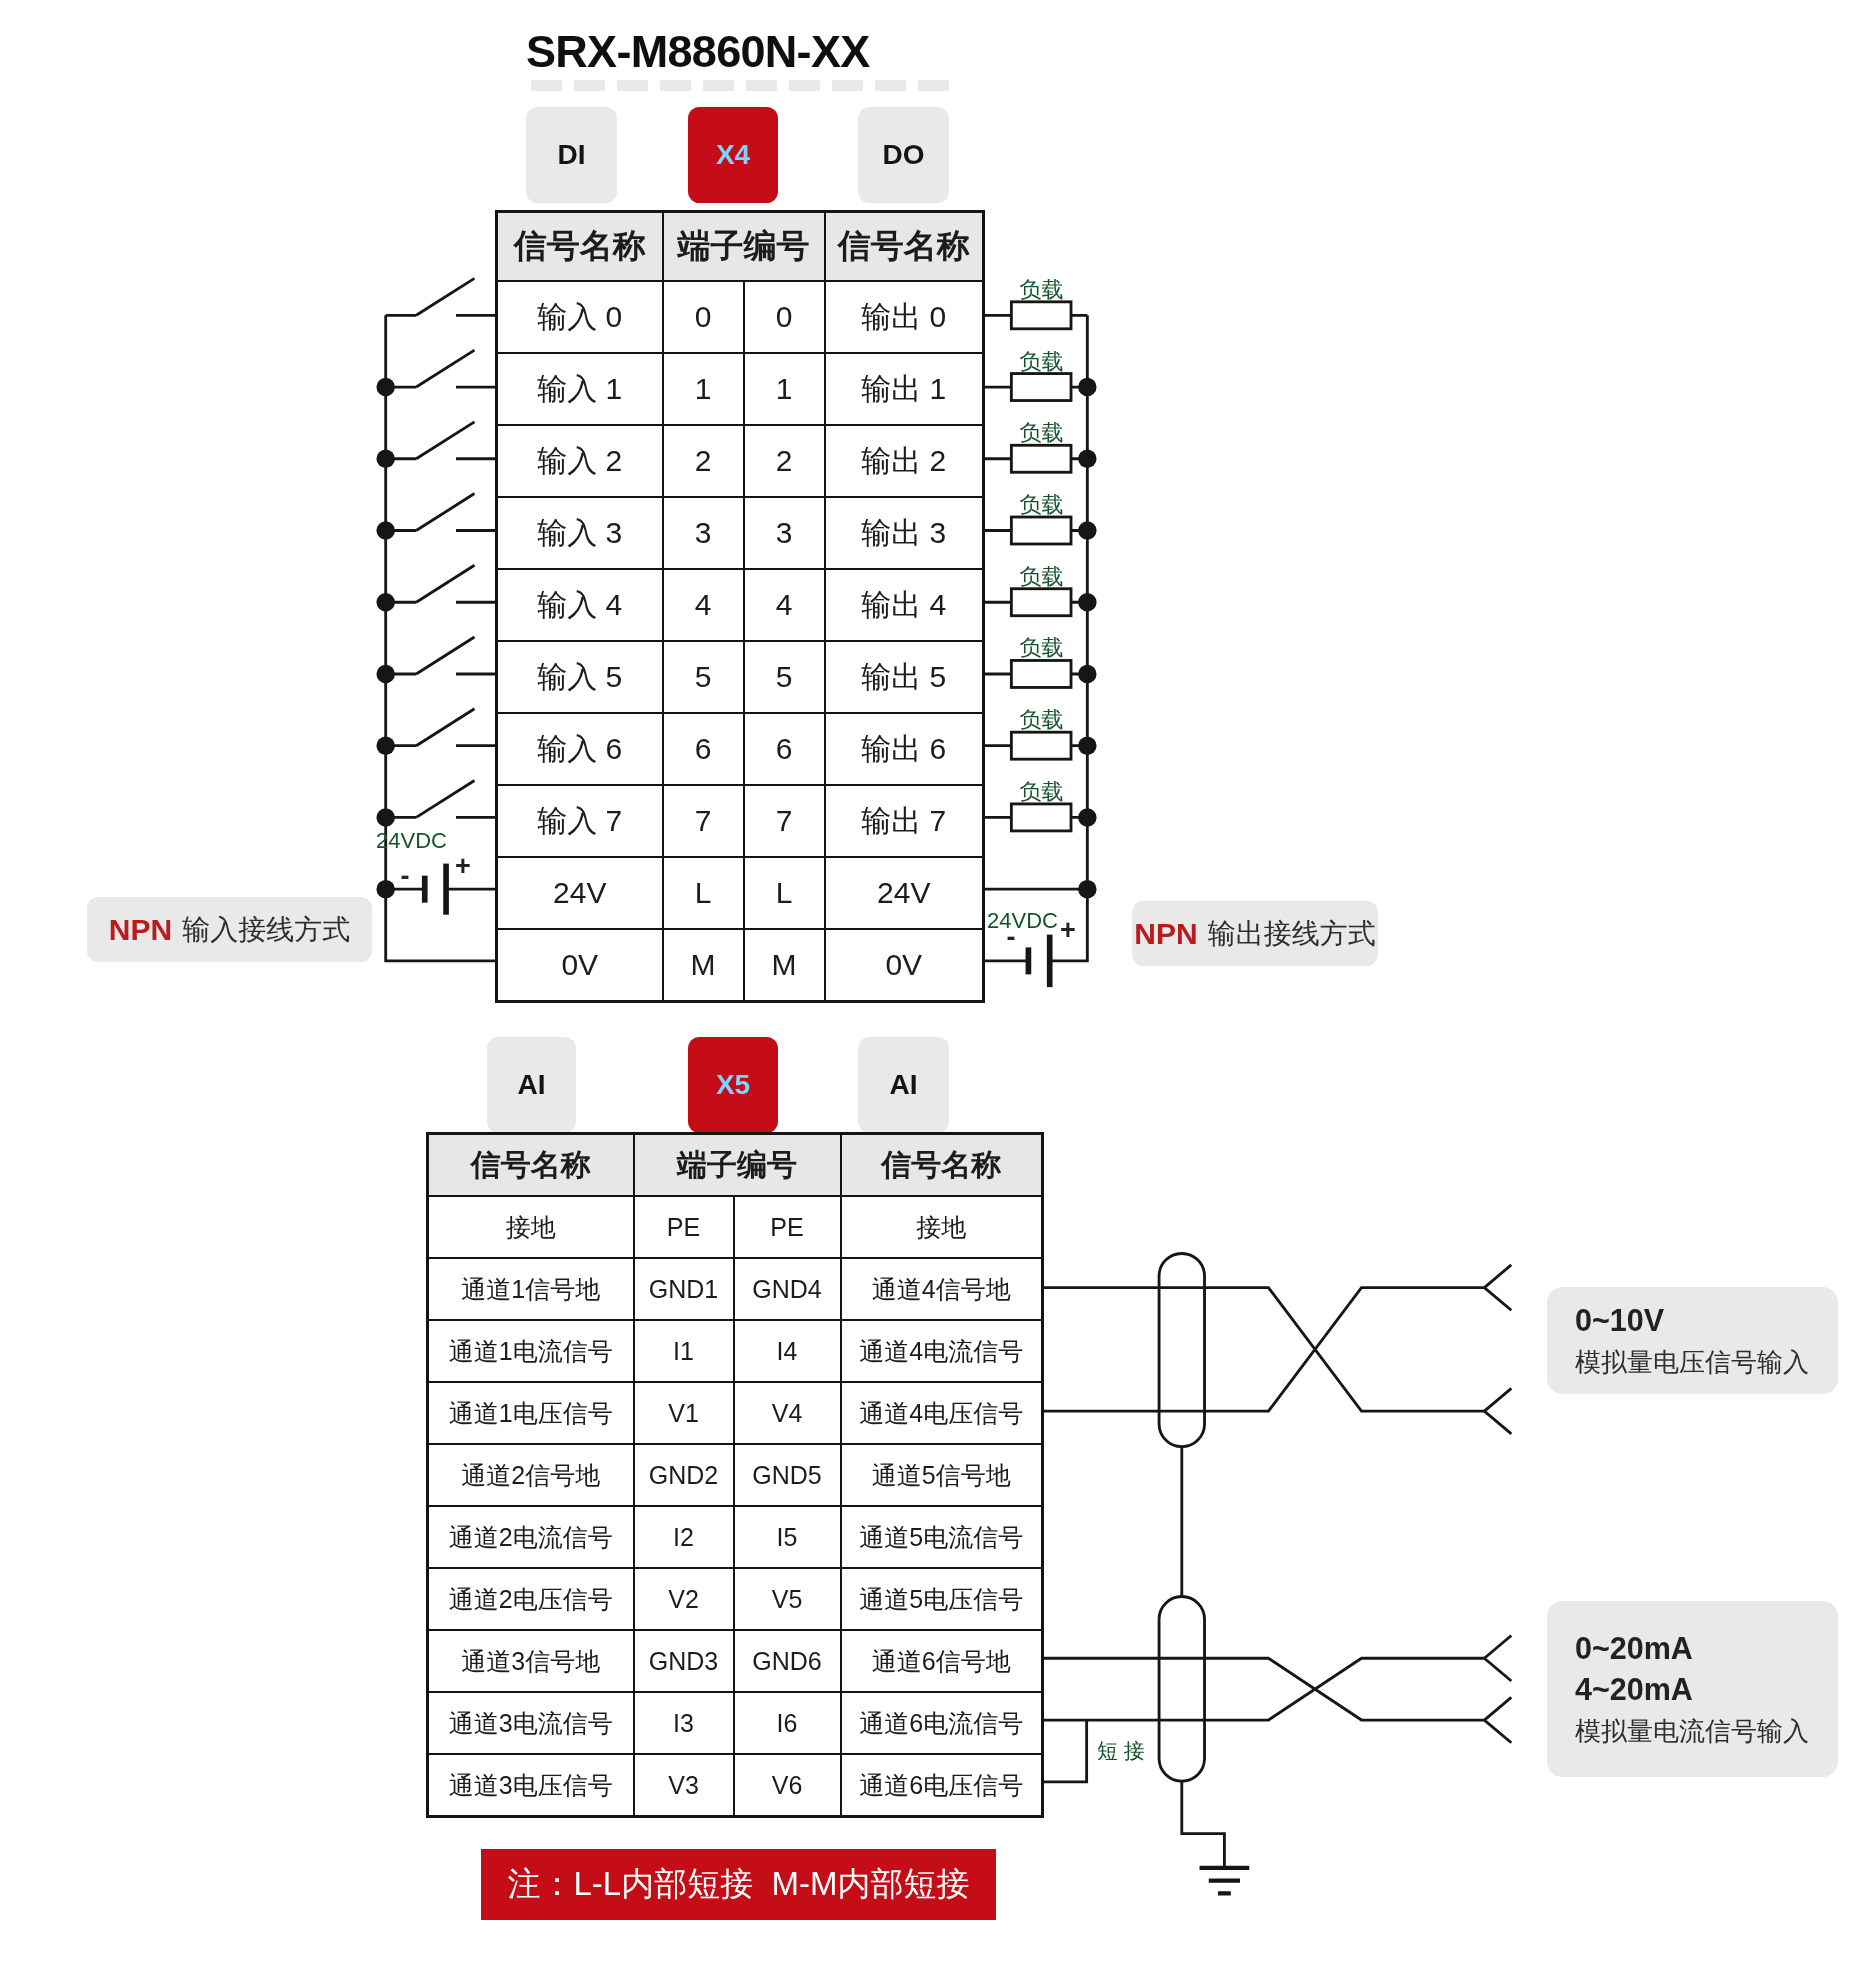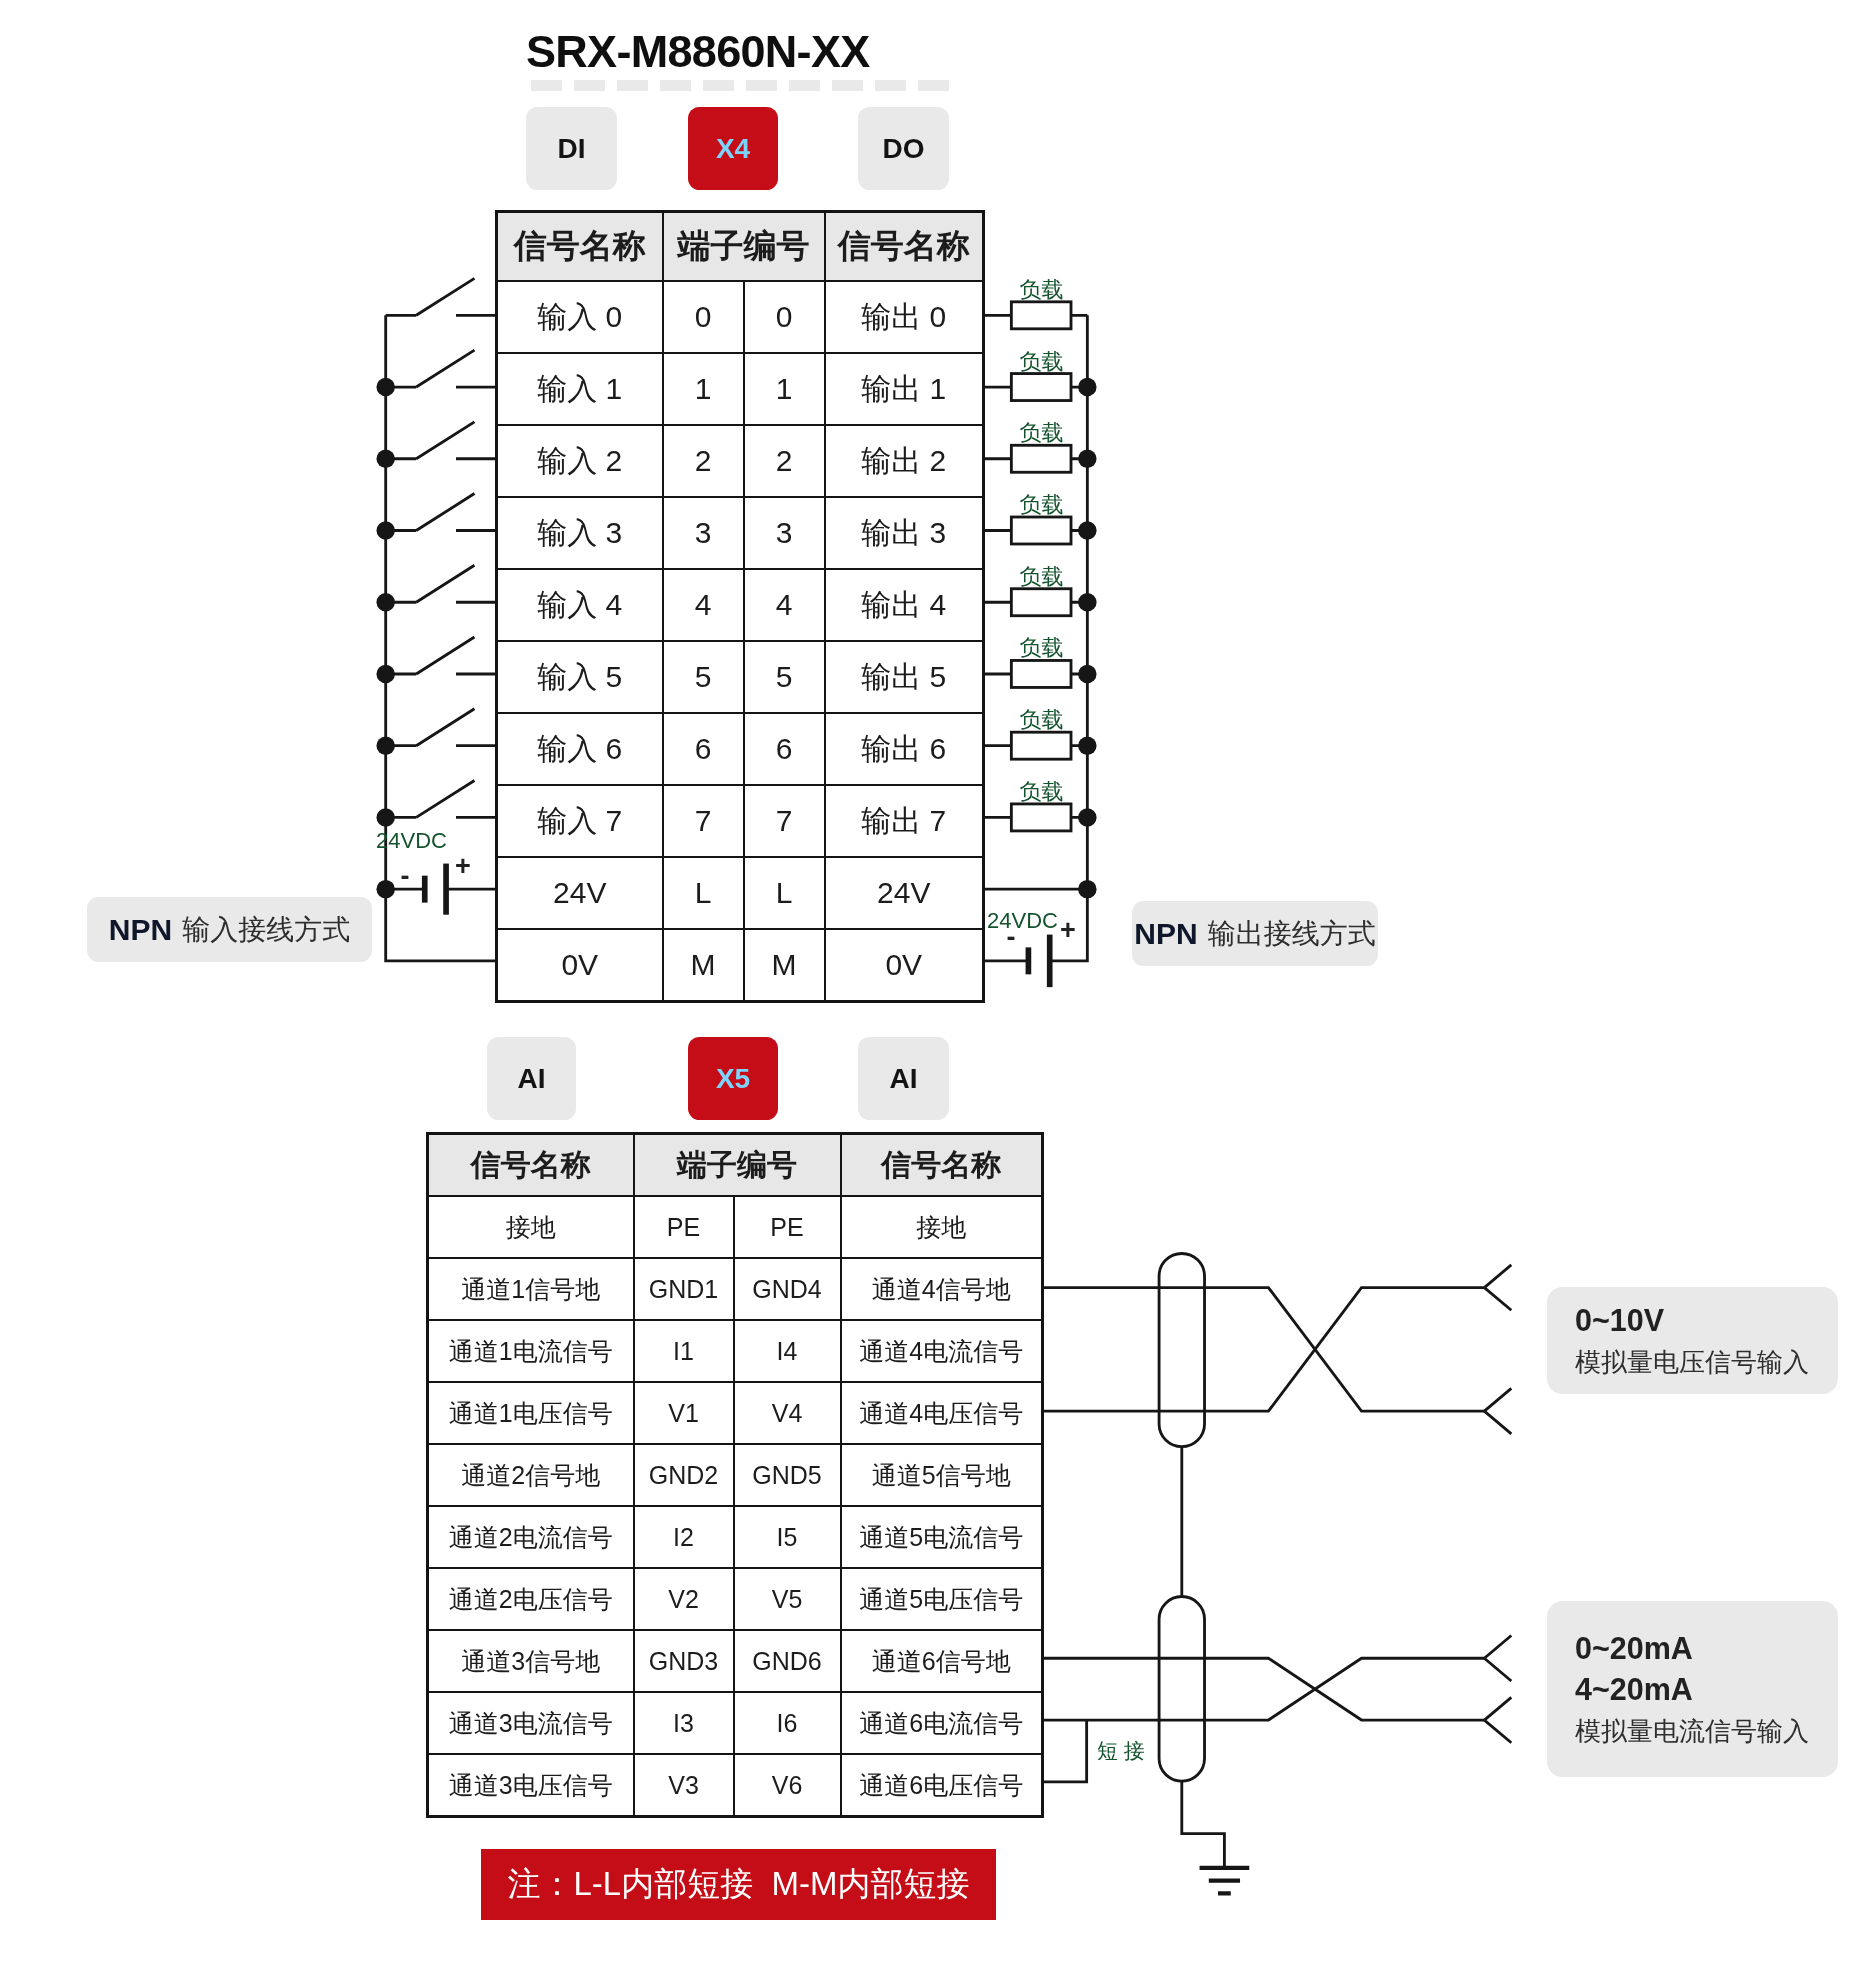--- a/index.html
+++ b/index.html
@@ -6,21 +6,21 @@
   body{width:1875px;height:1975px;overflow:hidden;
        font-family:"Liberation Sans","DejaVu Sans",sans-serif;}
   #canvas{position:absolute;left:0;top:0;width:1875px;height:1975px;background:#fff;}
   svg{position:absolute;left:0;top:0;}
 
   .title{position:absolute;left:526px;top:25.6px;font-size:45px;font-weight:800;
          color:#0f0f0f;letter-spacing:-0.7px;white-space:nowrap;}
   .ghost{position:absolute;left:531px;top:80px;width:420px;height:10.7px;opacity:.75;
          background:repeating-linear-gradient(90deg,#e2e2e2 0 31px,transparent 31px 43px);}
 
-  .badge{position:absolute;height:83px;border-radius:11.4px;background:#e9e9e9;
+  .badge{position:absolute;height:96px;border-radius:11.4px;background:#e9e9e9;
          color:#141414;font-size:28px;font-weight:bold;display:flex;
          align-items:center;justify-content:center;}
   .badge.red{background:#c40d16;color:#7dd3fc;}
 
   table{position:absolute;border-collapse:collapse;table-layout:fixed;background:#fff;
         border:3.6px solid #141414;}
   td{border:2.1px solid #141414;text-align:center;vertical-align:middle;padding:0;
      color:#1c1c1c;overflow:hidden;white-space:nowrap;}
   thead td{background:#e7e7e7;font-weight:bold;}
 
@@ -32,21 +32,21 @@
   #t2 thead td{height:60px;font-size:30px;}
   #t2 tbody td{height:60px;font-size:25px;}
 
   .lbl{position:absolute;color:#14532d;white-space:nowrap;}
   .load-lbl{width:71px;text-align:center;font-size:22px;}
   .supply-lbl{width:107px;text-align:left;font-size:22px;}
   .sign{width:28px;text-align:center;font-size:27px;font-weight:bold;color:#222;}
 
   .caption{position:absolute;background:#e9e9e9;border-radius:11.4px;display:flex;
            align-items:center;justify-content:center;gap:10px;color:#2a2a2a;}
-  .caption .b{font-weight:800;color:#0f172a;font-size:30px;}
+  .caption .b{font-weight:800;color:#b91c1c;font-size:30px;}
   .caption .t{font-size:28px;color:#2e2e2e;}
 
   .notebox{position:absolute;background:#e9e9e9;border-radius:15.6px;display:flex;
            flex-direction:column;justify-content:center;padding-left:28px;
            box-sizing:border-box;color:#222;}
   .notebox .big{font-size:30.5px;font-weight:800;line-height:1.35;}
   .notebox .small{font-size:26px;color:#2e2e2e;line-height:1.4;margin-top:2.8px;}
 
   .footer-note{position:absolute;left:481px;top:1849px;width:515px;height:71px;
                background:#c40d16;color:#ffffff;font-size:33px;display:flex;

